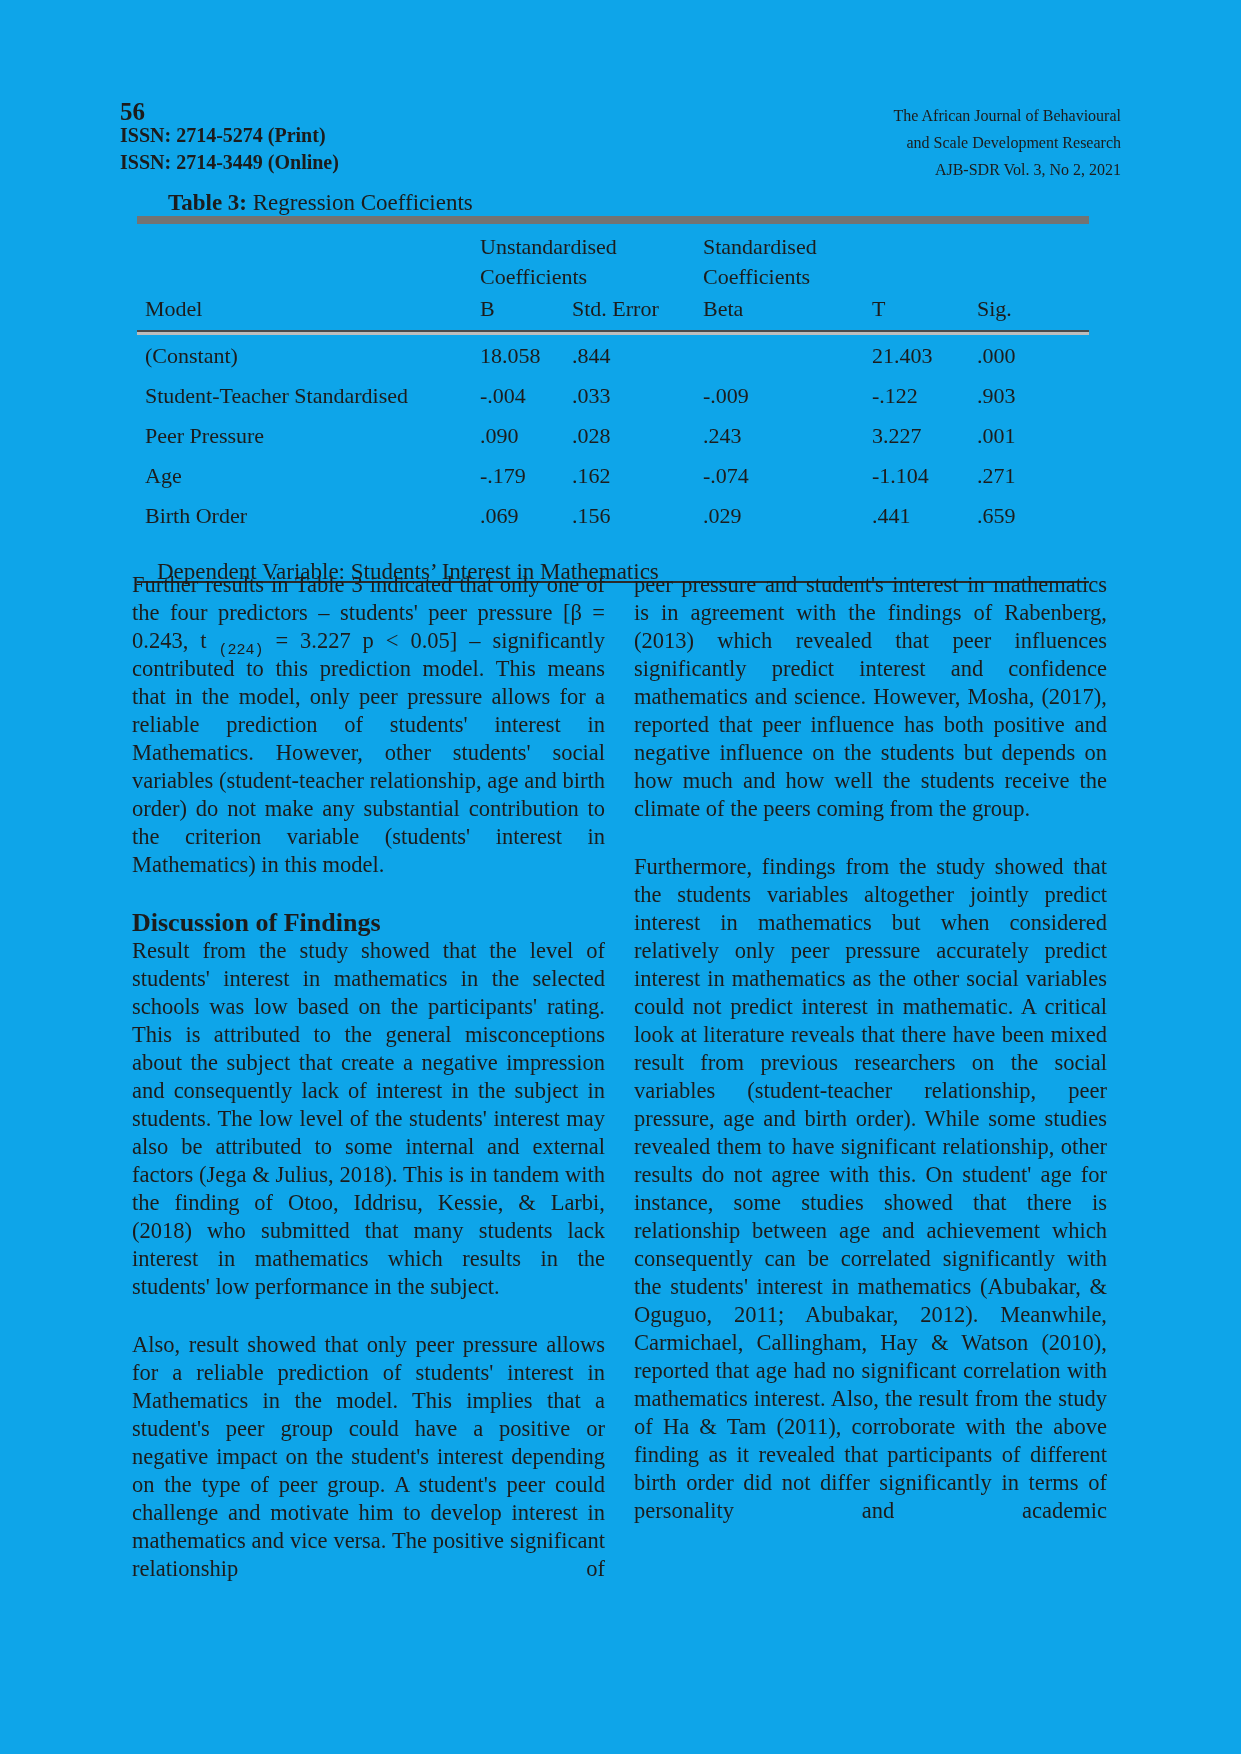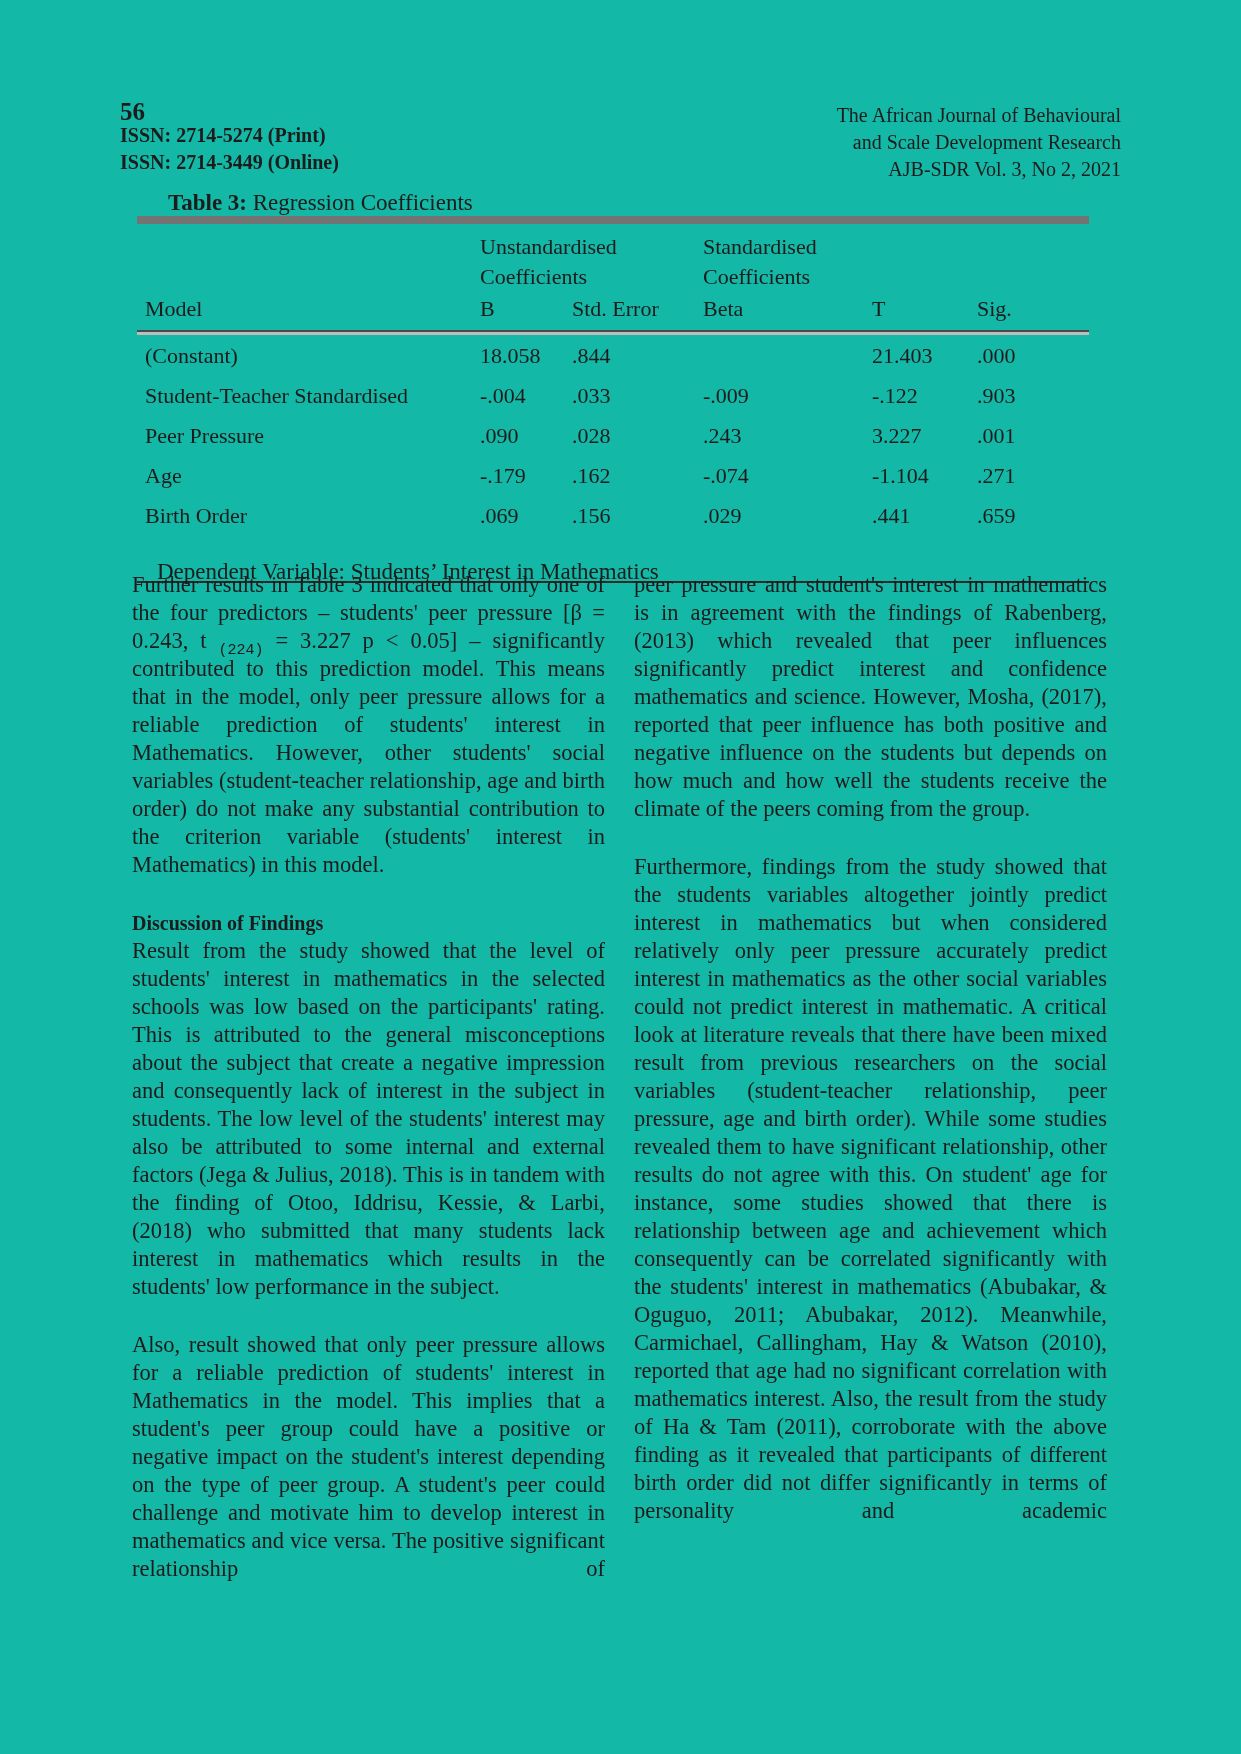--- a/index.html
+++ b/index.html
@@ -10,21 +10,21 @@
   body {
     width: 1241px;
     height: 1754px;
     position: relative;
     font-family: "Liberation Serif", "DejaVu Serif", serif;
     color: #1c1c1c;
   }
   .page {
     position: absolute;
     inset: 0;
-    background: #14b8a6;
+    background: #0ea5e9;
   }
 
   
   .page-header {
     position: absolute;
     top: 102px;
     left: 120px;
     right: 120px;
     display: flex;
     justify-content: space-between;
@@ -36,21 +36,21 @@
     font-size: 25px;
     line-height: 20px;
   }
   .issn-line {
     font-weight: bold;
     font-size: 20px;
     line-height: 27px;
   }
   .header-right {
     text-align: right;
-    font-size: 20px;
+    font-size: 16px;
     line-height: 27px;
   }
 
   
   .table-caption {
     position: absolute;
     top: 190px;
     left: 168px;
     font-size: 23px;
   }
@@ -107,21 +107,21 @@
   .col { width: 473px; }
   .col p {
     margin: 0 0 30px 0;
     font-size: 22.5px;
     line-height: 28px;
     text-align: justify;
   }
   .col p.continued { text-align-last: justify; }
   .col h3 {
     margin: 0;
-    font-size: 20px;
+    font-size: 26px;
     line-height: 28px;
     font-weight: bold;
   }
   sub.t-sub {
     font-size: 15px;
     line-height: 0;
     font-family: Liberation Mono, monospace;
   }
 </style>
 </head>

